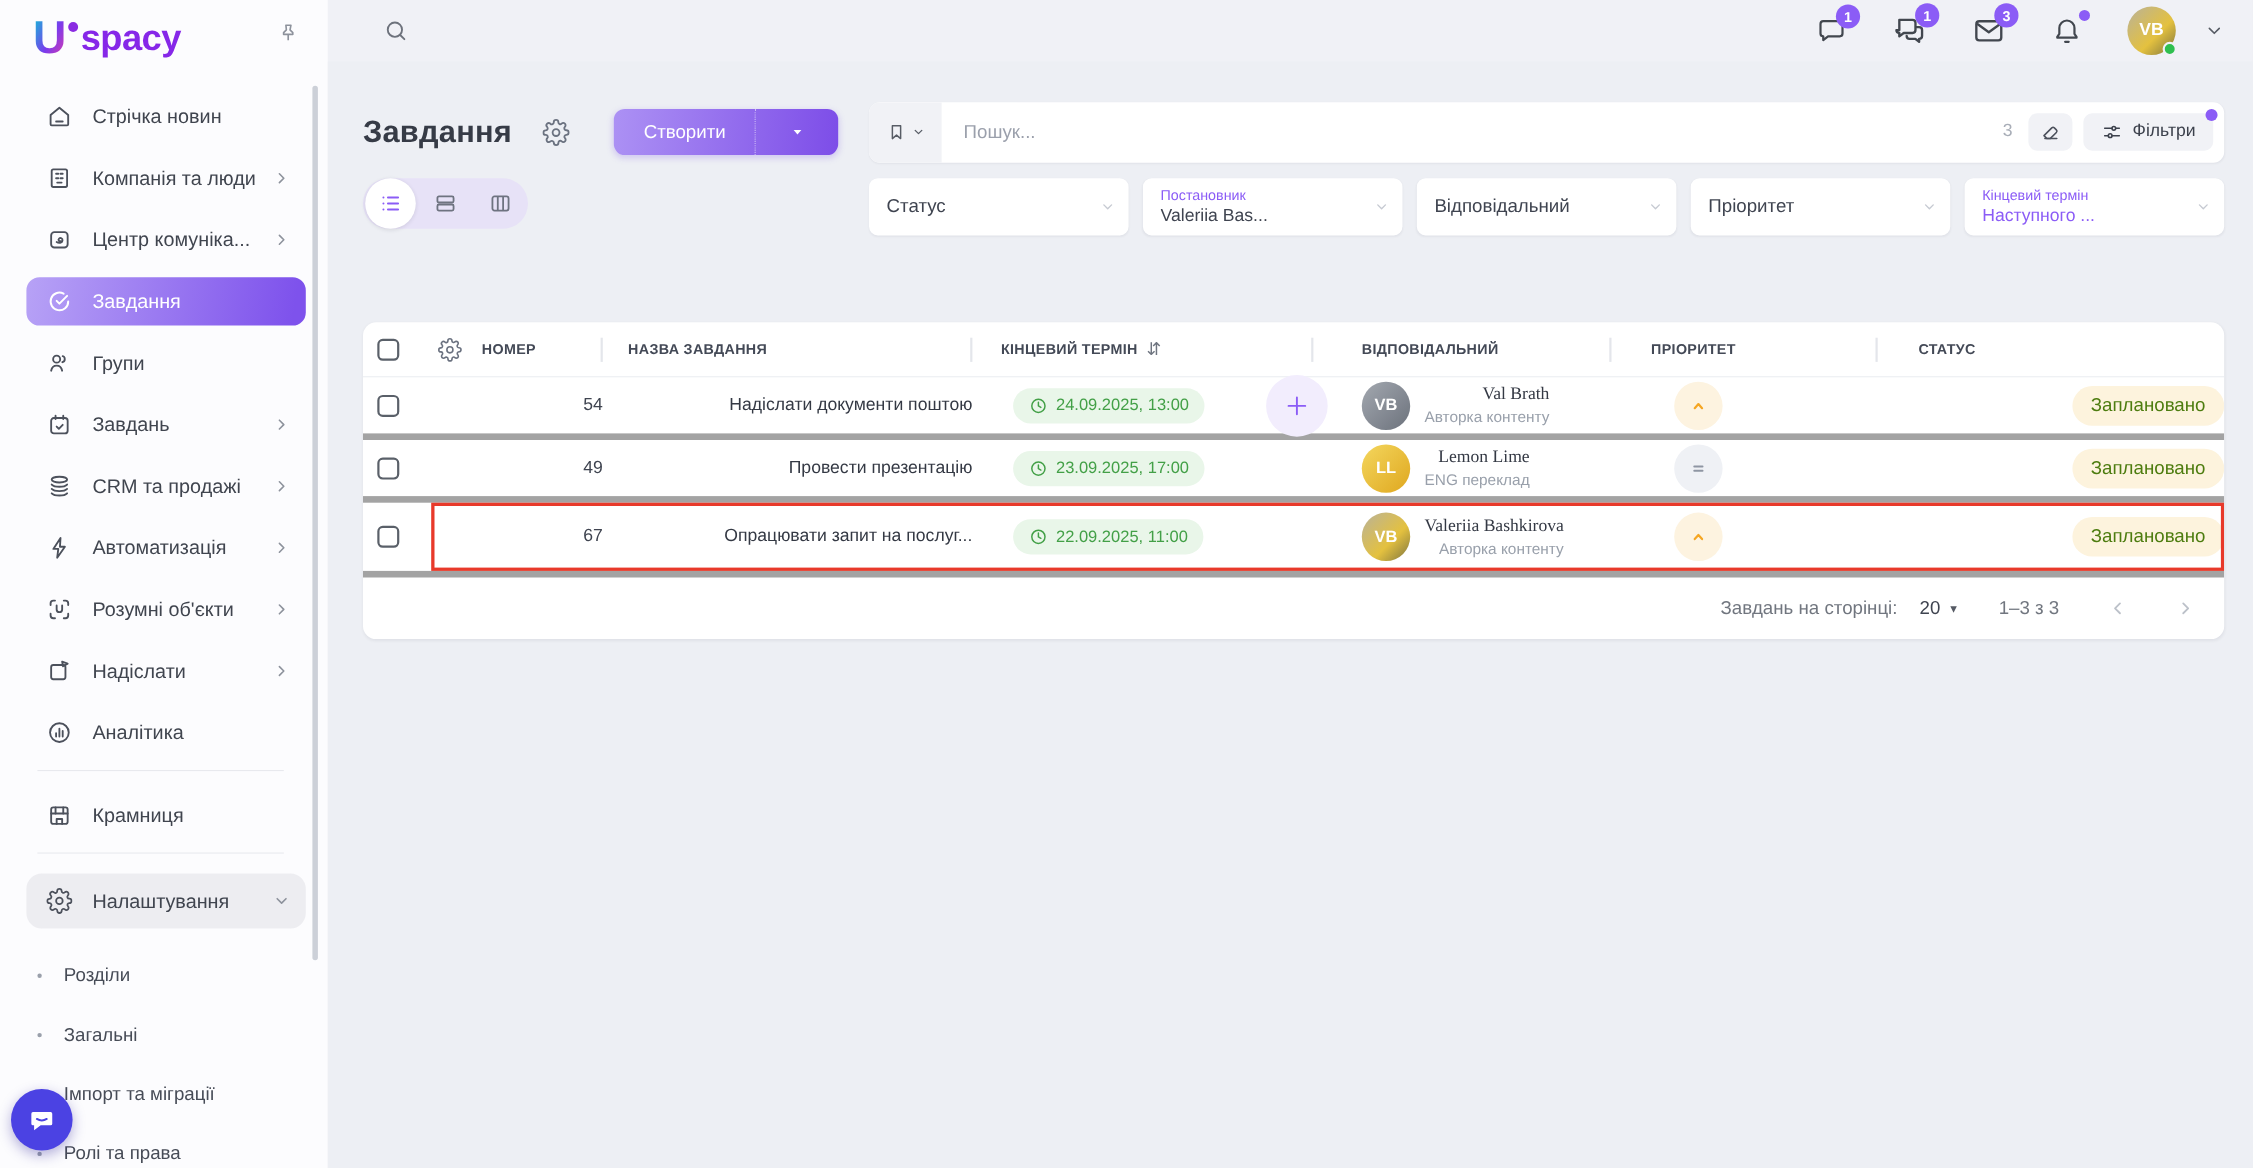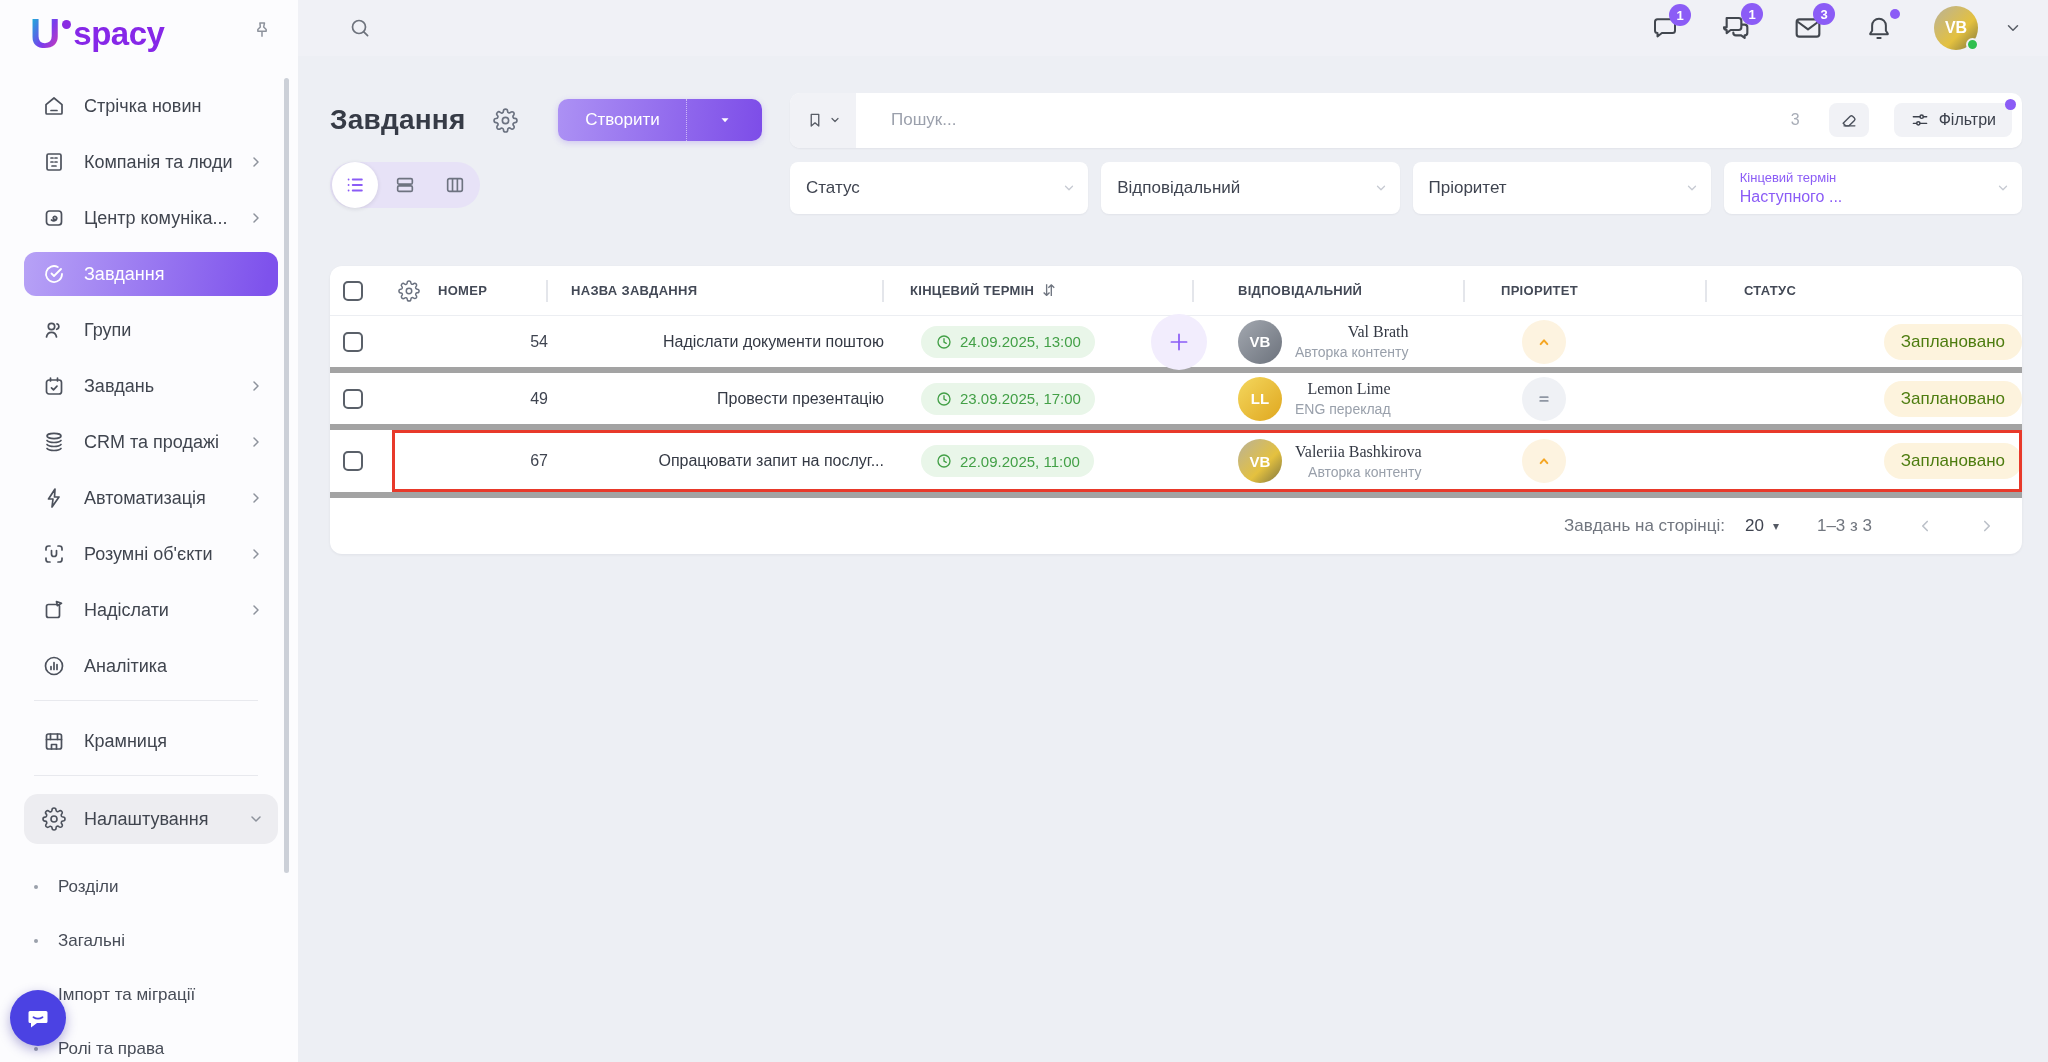--- a/index.html
+++ b/index.html
@@ -57,21 +57,21 @@
   .head-row { display:flex; align-items:center; height:52px; }
   .page-title { font-size:28px; font-weight:700; color:#363b46; letter-spacing:.2px; }
   .title-gear { margin-left:28px; color:#6b7280; display:flex; cursor:pointer; }
   .create-btn { margin-left:40px; height:42px; width:204px; border-radius:10px; display:flex; overflow:hidden;
                 background:linear-gradient(95deg,#ac91f4 0%,#7d4de8 100%); cursor:pointer;
                 box-shadow:0 2px 6px rgba(120,80,230,.25); }
   .create-main { width:128px; display:flex; align-items:center; justify-content:center; color:#fff; font-size:17px; }
   .create-arrow { flex:1; display:flex; align-items:center; justify-content:center; color:#fff;
                   border-left:1px dotted rgba(255,255,255,.55); }
   .searchbar { margin-left:auto; width:1232px; height:55px; background:#fff; border-radius:10px; display:flex;
-               align-items:center; overflow:hidden; box-shadow:0 1px 2px rgba(20,25,40,.05);gap:15px; }
+               align-items:center; overflow:hidden; box-shadow:0 1px 2px rgba(20,25,40,.05); }
   .sb-left { width:66px; height:100%; background:#f1f2f6; display:flex; align-items:center; justify-content:center;
              gap:5px; color:#585d66; cursor:pointer; flex-shrink:0; }
   .sb-input { flex:1; border:none; outline:none; background:transparent; font-family:"Liberation Sans",sans-serif;
               font-size:17px; color:#3f4450; padding:0 16px 0 20px; min-width:0; }
   .sb-input::placeholder { color:#9ba0ac; }
   .sb-count { font-size:16px; color:#a8adb7; margin-right:14px; }
   .eraser-btn { width:40px; height:34px; background:#f1f2f6; border-radius:8px; display:flex; align-items:center;
                 justify-content:center; color:#4c515c; margin-right:10px; cursor:pointer; flex-shrink:0; }
   .filters-btn { position:relative; height:34px; padding:0 16px; margin-right:10px; background:#f1f2f6; border-radius:8px;
                  display:flex; align-items:center; gap:9px; font-size:16px; color:#3c414c; cursor:pointer; flex-shrink:0; }
@@ -87,21 +87,21 @@
   .fcard { flex:1; height:52px; background:#fff; border-radius:8px; display:flex; align-items:center;
            padding:0 12px 0 16px; box-shadow:0 1px 2px rgba(20,25,40,.05); cursor:pointer; min-width:0; }
   .fbody { flex:1; min-width:0; overflow:hidden; white-space:nowrap; }
   .fsingle { font-size:17px; color:#3f4450; }
   .flabel { font-size:13px; color:#8b5cf6; margin-bottom:3px; }
   .fvalue { font-size:16px; color:#3f4450; }
   .fvalue.purple { color:#8b5cf6; }
   .fchev { color:#c6cad2; display:flex; flex-shrink:0; }
 
   
-  .table-card { margin-top:52px; width:1692px; background:#fff; border-radius:12px;
+  .table-card { margin-top:79px; width:1692px; background:#fff; border-radius:12px;
                 box-shadow:0 1px 3px rgba(20,25,40,.06); overflow:hidden; }
   .trow { display:grid; grid-template-columns:60px 158px 336px 310px 271px 242px 315px; align-items:center; }
   .thead { height:50px; border-bottom:1px solid #eceef2; }
   .th { font-size:13px; font-weight:700; color:#434956; letter-spacing:.3px; white-space:nowrap;
         display:flex; align-items:center; position:relative; height:100%; }
   .th .divider { position:absolute; right:0; top:14px; width:2px; height:22px; background:#e4e6eb; }
   .cell-check { display:flex; align-items:center; padding-left:13px; }
   .checkbox { width:20px; height:20px; border:2px solid #5a6069; border-radius:5px; background:#fff; cursor:pointer; }
   .th-num { padding-left:8px; gap:18px; }
   .th-num .gear { color:#6b7280; display:flex; cursor:pointer; }
@@ -484,20 +484,31 @@
         <div class="filter-cards">
           <div class="fcard">
             <span class="fbody"><span class="fsingle">Статус</span></span>
             <span class="fchev">
                 <svg width="14" height="14" viewBox="0 0 24 24" fill="none" stroke="currentColor" stroke-width="2.2" stroke-linecap="round" stroke-linejoin="round">
                   <path d="m6 9 6 6 6-6"></path>
                 </svg>
               </span>
           </div>
           <div class="fcard">
+            <span class="fbody">
+              <div class="flabel">Постановник</div>
+              <div class="fvalue">Valeriia Bas...</div>
+            </span>
+            <span class="fchev">
+                <svg width="14" height="14" viewBox="0 0 24 24" fill="none" stroke="currentColor" stroke-width="2.2" stroke-linecap="round" stroke-linejoin="round">
+                  <path d="m6 9 6 6 6-6"></path>
+                </svg>
+              </span>
+          </div>
+          <div class="fcard">
             <span class="fbody"><span class="fsingle">Відповідальний</span></span>
             <span class="fchev">
                 <svg width="14" height="14" viewBox="0 0 24 24" fill="none" stroke="currentColor" stroke-width="2.2" stroke-linecap="round" stroke-linejoin="round">
                   <path d="m6 9 6 6 6-6"></path>
                 </svg>
               </span>
           </div>
           <div class="fcard">
             <span class="fbody"><span class="fsingle">Пріоритет</span></span>
             <span class="fchev">

